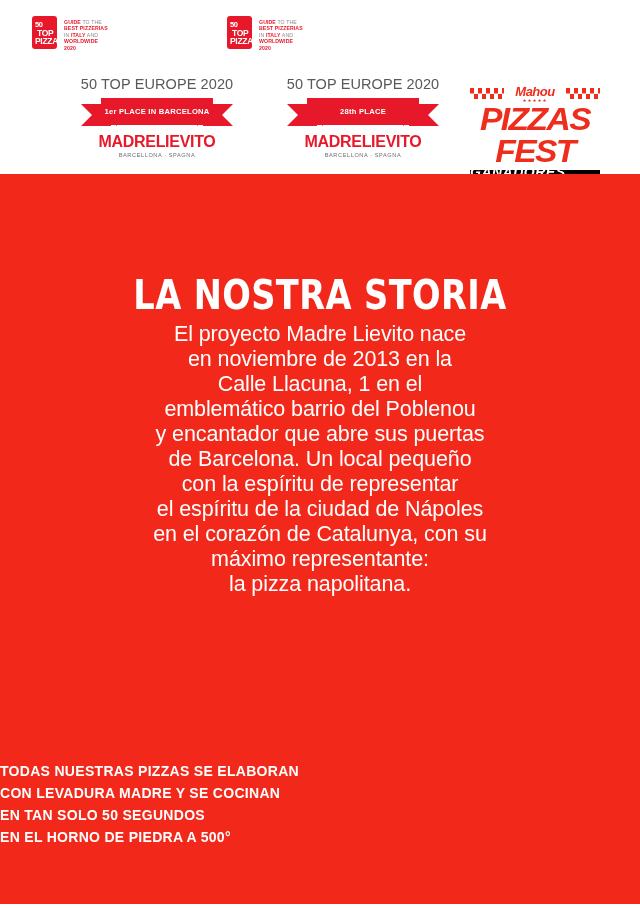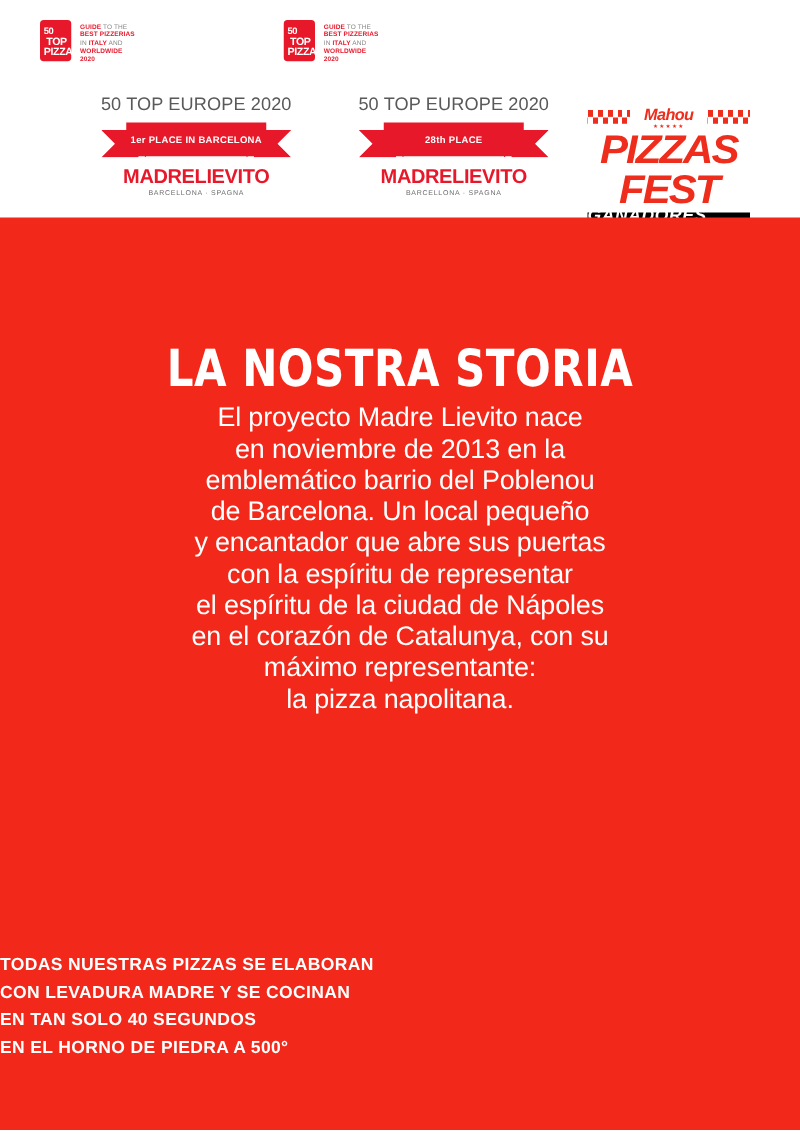--- a/index.html
+++ b/index.html
@@ -348,29 +348,30 @@
   </div>
 </div>
 
 <div class="hero">
 
   <h1 class="hero-heading">LA NOSTRA STORIA</h1>
 
   <div class="hero-body">
     <span class="ln">El proyecto Madre Lievito nace</span>
     <span class="ln">en noviembre de 2013 en la</span>
+    <span class="ln">Calle Llacuna, 1 en el</span>
     <span class="ln">emblemático barrio del Poblenou</span>
+    <span class="ln">y encantador que abre sus puertas</span>
     <span class="ln">de Barcelona. Un local pequeño</span>
-    <span class="ln">y encantador que abre sus puertas</span>
     <span class="ln">con la espíritu de representar</span>
     <span class="ln">el espíritu de la ciudad de Nápoles</span>
     <span class="ln">en el corazón de Catalunya, con su</span>
     <span class="ln">máximo representante:</span>
     <span class="ln">la pizza napolitana.</span>
   </div>
 
   <div class="hero-footer">
     <span class="ln">TODAS NUESTRAS PIZZAS SE ELABORAN</span>
     <span class="ln">CON LEVADURA MADRE Y SE COCINAN</span>
-    <span class="ln">EN TAN SOLO 40 SEGUNDOS</span>
+    <span class="ln">EN TAN SOLO 50 SEGUNDOS</span>
     <span class="ln">EN EL HORNO DE PIEDRA A 500°</span>
   </div>
 </div>
 
 </body></html>

